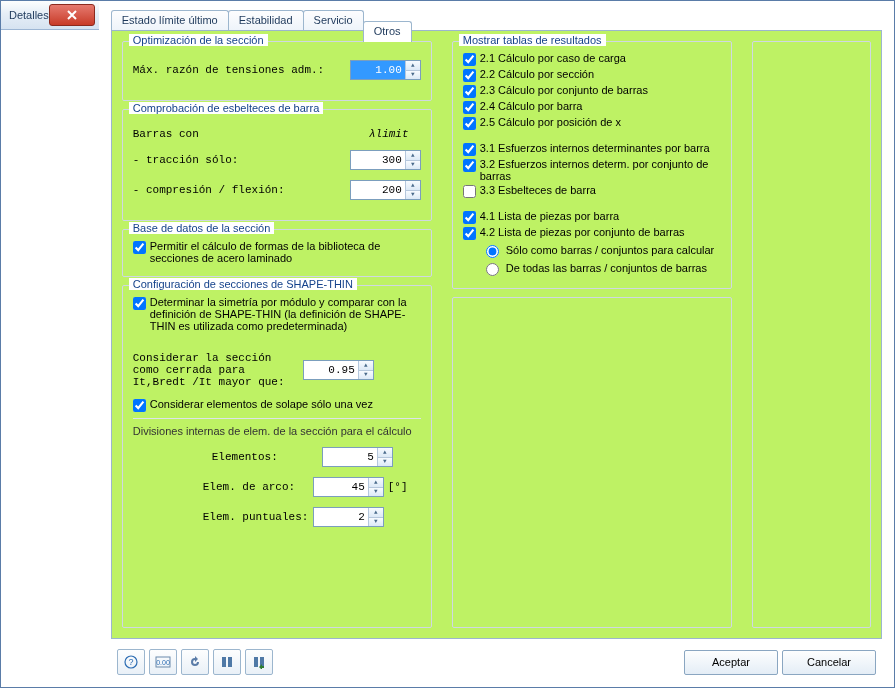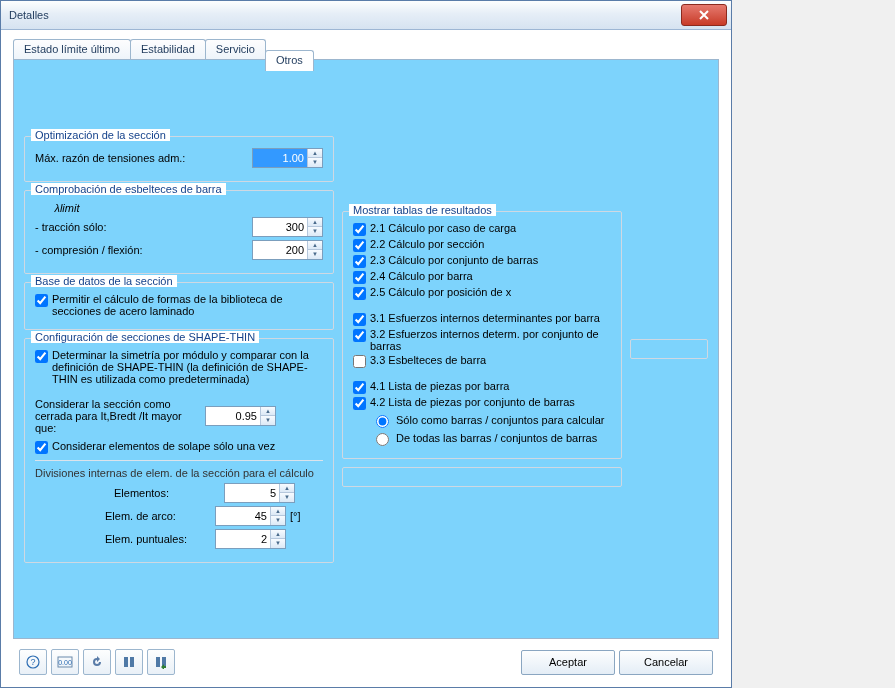--- a/index.html
+++ b/index.html
@@ -1,32 +1,32 @@
 <!DOCTYPE html>
 <html><head>
 <meta charset="utf-8">
 <style>
 html,body{margin:0;padding:0;font-family:"Segoe UI",Tahoma,sans-serif;font-size:11px;color:#000;background:#f0f0f0;}
-.window{width:732px;height:688px;background:#fff;border:1px solid #5a7ca8;box-sizing:border-box;display:flex;flex-direction:column;}
+.window{width:895px;height:688px;background:#fff;border:1px solid #5a7ca8;box-sizing:border-box;display:flex;flex-direction:row;}
 .titlebar{height:28px;background:linear-gradient(#fdfefe,#e6eef7 45%,#d6e3f1);display:flex;align-items:center;padding:0 4px;border-bottom:1px solid #9db6d4;}
 .titlebar .title{flex:1;padding-left:4px;color:#1e395b;}
 .close-btn{width:44px;height:20px;border-radius:3px;background:linear-gradient(#e67a6f,#c83b28);border:1px solid #8b2a1e;display:flex;align-items:center;justify-content:center;color:#fff;font-weight:bold;cursor:pointer;}
 .client{flex:1;padding:8px 12px 6px;display:flex;flex-direction:column;overflow:hidden;}
 .tabs{display:flex;align-items:flex-start;height:22px;position:relative;z-index:2;}
 .tab{padding:3px 10px 4px;border:1px solid #9cb6ce;border-bottom:none;background:linear-gradient(#fdfdfe,#eef4fa);color:#1e395b;margin-right:-1px;border-radius:3px 3px 0 0;cursor:pointer;position:relative;top:1px;}
 .tab.active{background:#fff;z-index:3;top:12px;padding-bottom:5px;}
-.page{border:1px solid #9cb6ce;flex:1;background:#7dd3fc;margin-top:-1px;padding:10px;display:flex;gap:8px;overflow:hidden;align-items:center;}
+.page{border:1px solid #9cb6ce;flex:1;background:#bef264;margin-top:-1px;padding:10px;display:flex;gap:20px;overflow:hidden;}
 .col{display:flex;flex-direction:column;gap:8px;}
 .col.left{width:310px;}
 .col.mid{width:280px;}
 .col.right{flex:1;}
 .group{border:1px solid #cfd8e2;border-radius:2px;padding:8px 10px 10px;position:relative;}
 .group.right-pane{flex:1;}
 .group .hdr{position:absolute;top:-8px;left:6px;background:#fff;padding:0 4px;color:#15428b;font-weight:normal;}
-.row{display:flex;align-items:center;margin:3px 0;}
+.row{display:flex;align-items:center;margin:10px 0;font-family:Liberation Mono, monospace;}
 .row .lbl{flex:1;}
 .spin{border:1px solid #7b9ebd;background:#fff;height:18px;display:flex;align-items:stretch;}
 .spin input{border:none;width:48px;text-align:right;padding:0 3px;font:inherit;outline:none;}
 .spin input.sel{background:#3399ff;color:#fff;}
 .spin .btns{width:14px;display:flex;flex-direction:column;border-left:1px solid #b5c7dc;}
 .spin .btns span{flex:1;background:linear-gradient(#f7fbff,#dce9f6);display:flex;align-items:center;justify-content:center;font-size:6px;color:#4a6b8c;cursor:pointer;}
 .spin .btns span+span{border-top:1px solid #b5c7dc;}
 .unit{margin-left:4px;}
 .chk{display:flex;align-items:flex-start;gap:4px;margin:2px 0;}
 .chk input{margin:1px 0 0;}
@@ -73,20 +73,21 @@
                   <span>▲</span>
                   <span>▼</span>
                 </div>
             </div>
           </div>
         </div>
 
         <div class="group">
           <span class="hdr">Comprobación de esbelteces de barra</span>
           <div class="row">
+            <span class="lbl">Barras con</span>
             <span class="subhdr-italic" style="width:64px;">λlimit</span>
           </div>
           <div class="row">
             <span class="lbl">- tracción sólo:</span>
             <div class="spin">
               <input value="300" style="">
               <div class="btns">
                   <span>▲</span>
                   <span>▼</span>
                 </div>

